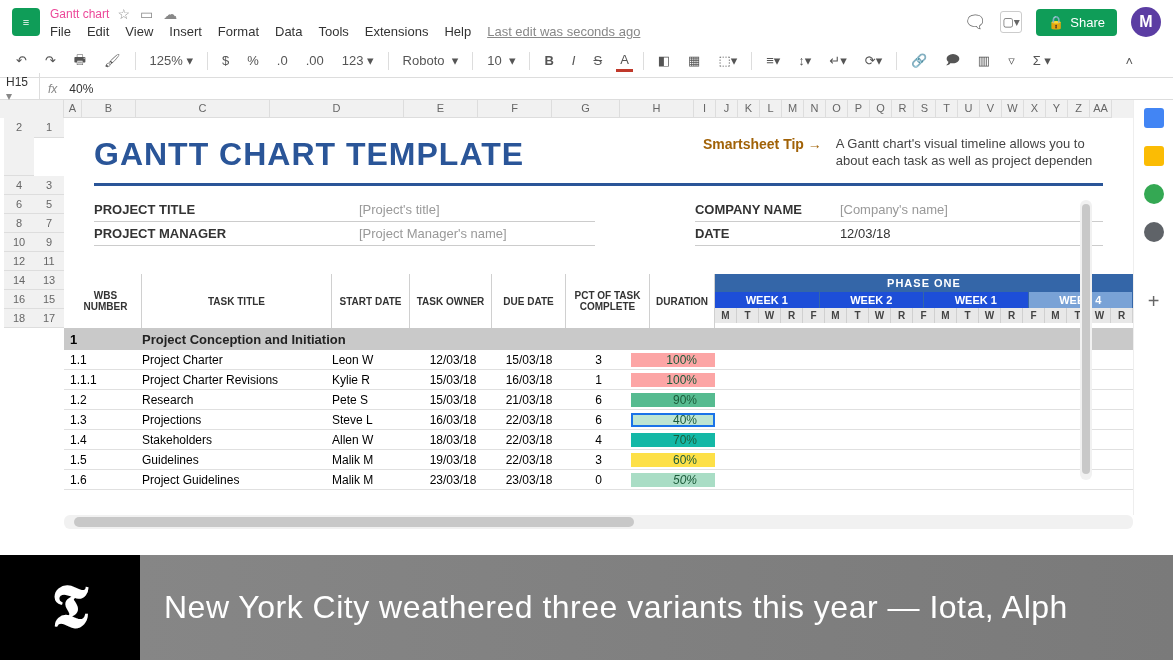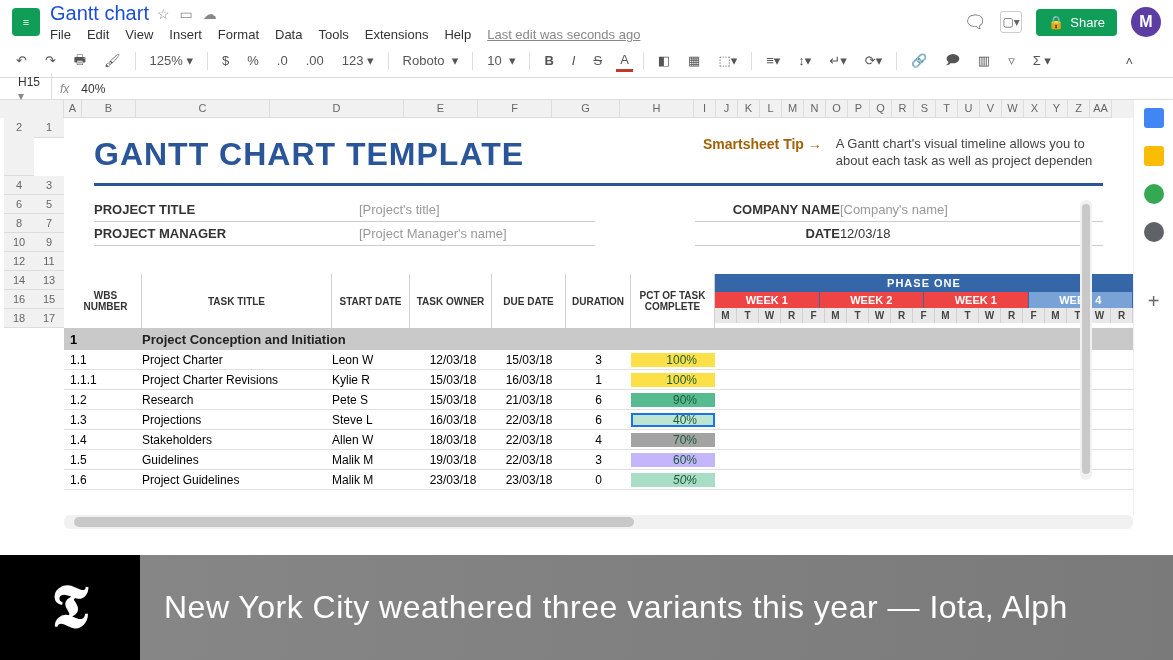--- a/index.html
+++ b/index.html
@@ -3,21 +3,21 @@
 <meta charset="utf-8">
 <style>
 * { margin:0; padding:0; box-sizing:border-box; font-family: Arial, sans-serif; }
 body { width:1173px; height:660px; overflow:hidden; background:#fff; position:relative; }
 
 
 .header { display:flex; align-items:center; padding:6px 12px; height:44px; }
 .logo { width:28px; height:28px; background:#0f9d58; border-radius:4px; display:flex; align-items:center; justify-content:center; color:#fff; font-size:11px; font-weight:bold; margin-right:10px; }
 .title-area { flex:1; }
 .title-row { display:flex; align-items:center; gap:8px; }
-.doc-title { font-size:20px; color:#1d4ed8; }
+.doc-title { font-size:12px; color:#ec4899; }
 .title-icons { display:flex; gap:10px; color:#888; font-size:14px; }
 .title-icons span { cursor:pointer; }
 .menu-row { display:flex; gap:16px; font-size:13px; color:#333; margin-top:2px; }
 .menu-row span { cursor:pointer; }
 .last-edit { color:#888; text-decoration:underline; }
 .header-right { display:flex; align-items:center; gap:14px; }
 .hr-icon { width:22px; height:22px; color:#666; cursor:pointer; display:flex; align-items:center; justify-content:center; font-size:18px; }
 .share-btn { background:#0f9d58; color:#fff; border-radius:4px; padding:6px 12px; font-size:13px; display:flex; align-items:center; gap:6px; cursor:pointer; }
 .avatar { width:30px; height:30px; border-radius:50%; background:#5b3da3; color:#fff; display:flex; align-items:center; justify-content:center; font-weight:bold; }
 
@@ -25,21 +25,21 @@
 .toolbar { display:flex; align-items:center; padding:4px 12px; height:34px; gap:10px; border-bottom:1px solid #ddd; color:#555; font-size:13px; }
 .tb-item { cursor:pointer; padding:2px 4px; display:flex; align-items:center; }
 .tb-sep { width:1px; height:18px; background:#ddd; }
 .tb-zoom { min-width:44px; }
 .tb-font { min-width:60px; }
 .tb-size { min-width:28px; }
 .tb-collapse { position:absolute; right:40px; top:54px; font-size:13px; color:#555; cursor:pointer; }
 
 
 .formula-row { display:flex; align-items:center; height:22px; border-bottom:1px solid #ddd; font-size:12px; }
-.name-box { width:52px; border-right:1px solid #ddd; padding:2px 18px; color:#333; }
+.name-box { width:40px; border-right:1px solid #ddd; padding:2px 6px; color:#333; }
 .fx { padding:0 8px; color:#888; font-style:italic; }
 .formula-val { padding-left:4px; color:#333; }
 
 
 .sheet-outer { display:flex; height:415px; }
 .sheet { flex:1; position:relative; overflow:hidden; }
 .col-headers { display:flex; height:18px; background:#f1f1f1; font-size:11px; color:#666; }
 .col-h { border:1px solid #ddd; border-top:none; border-left:none; text-align:center; line-height:16px; }
 .row-h-gutter { width:64px; border-right:1px solid #ddd; background:#f1f1f1; }
 .row-h { height:19px; border-bottom:1px solid #ddd; text-align:center; font-size:11px; color:#666; line-height:19px; background:#f1f1f1; width:30px; float:right; }
@@ -52,32 +52,32 @@
 
 .template-head { padding:18px 30px 6px 30px; display:flex; justify-content:space-between; align-items:flex-start; }
 .tpl-title { font-size:32px; font-weight:bold; color:#2a5598; letter-spacing:1px; }
 .tpl-tip-area { display:flex; align-items:flex-start; gap:14px; width:400px; }
 .tpl-tip { color:#a16207; font-size:14px; font-weight:bold; white-space:nowrap; }
 .tpl-desc { color:#444; font-size:13px; line-height:1.3; }
 .hr-blue { height:3px; background:#2a5598; margin:4px 30px 12px 30px; }
 
 .info-row { display:flex; padding:0 30px; gap:0; font-size:13px; }
 .info-block { display:flex; width:540px; border-bottom:1px solid #ccc; padding:4px 0; }
-.info-block2 { display:flex; width:440px; padding:4px 0; border-bottom:1px solid #ccc; margin-left:100px;text-align:right; }
+.info-block2 { display:flex; width:440px; padding:4px 0; border-bottom:1px solid #ccc; margin-left:100px; }
 .info-label { font-weight:bold; color:#333; width:265px; }
 .info-val { color:#999; }
 .info-val.filled { color:#333; }
 
 
 .tbl-area { margin-top:28px; }
 .th { font-size:10px; font-weight:bold; color:#333; text-align:center; padding:4px 2px; border-right:1px solid #d0d0d0; display:flex; align-items:center; justify-content:center; }
 .th.left { justify-content:flex-start; padding-left:8px; }
 .phase-band { background:#3466a8; color:#fff; height:18px; display:flex; align-items:center; justify-content:center; font-size:11px; font-weight:bold; letter-spacing:1px; }
 .weeks-row { display:flex; }
-.week-h { flex:1; background:#ef4444; color:#fff; font-size:11px; font-weight:bold; text-align:center; padding:2px 0; border-right:1px solid #3466a8; }
+.week-h { flex:1; background:#1d4ed8; color:#fff; font-size:11px; font-weight:bold; text-align:center; padding:2px 0; border-right:1px solid #3466a8; }
 .week-h.w4 { background:#79a2d6; }
 .days-row { display:flex; background:#e8e8e8; font-size:10px; color:#444; }
 .day-h { flex:1; text-align:center; border-right:1px solid #d0d0d0; padding:2px 0; font-weight:bold; }
 
 .phase-row { background:#c9c9c9; display:flex; height:22px; align-items:center; font-size:13px; }
 .phase-num { width:78px; padding-left:6px; font-weight:bold; }
 .phase-name { font-weight:bold; color:#222; }
 
 .task-row { display:flex; height:20px; border-bottom:1px solid #e0e0e0; font-size:12px; align-items:center; }
 .c-wbs { width:78px; padding-left:6px; }
@@ -86,24 +86,24 @@
 .c-start { width:78px; text-align:center; }
 .c-due { width:74px; text-align:center; }
 .c-dur { width:65px; text-align:center; }
 .c-pct { width:84px; text-align:right; padding-right:18px; color:#1b5b3a; font-size:12px; }
 .c-gantt { flex:1; position:relative; display:flex; }
 .gcell { flex:1; border-right:1px solid #eef2f7; height:100%; }
 .gcell.lit-dk { background:#4a7bc0; }
 .gcell.lit-lt { background:#a8c3e4; }
 .gcell.grid { background:#f4f7fb; }
 
-.pct-100 { background:#fde047; }
+.pct-100 { background:#fca5a5; }
 .pct-90 { background:#56bb90; }
-.pct-70 { background:#a3a3a3; }
-.pct-60 { background:#c4b5fd; }
+.pct-70 { background:#14b8a6; }
+.pct-60 { background:#fde047; }
 .pct-50 { background:#a9ddc5;font-style:italic; }
 .pct-40 { background:#bde5d2; }
 .sel { outline:2px solid #1a73e8; outline-offset:-2px; }
 
 .left-block { display:flex; flex-direction:column; }
 .right-block { flex:1; }
 
 .left-head { height:54px; display:flex; }
 
 
@@ -303,22 +303,22 @@
 
     <div class="tbl-area">
       <div style="display:flex;">
         <div class="left-block">
           <div class="left-head">
             <div class="th left" style="width:78px;height:54px">WBS NUMBER</div>
             <div class="th" style="width:190px;height:54px">TASK TITLE</div>
             <div class="th" style="width:78px;height:54px">START DATE</div>
             <div class="th" style="width:82px;height:54px">TASK OWNER</div>
             <div class="th" style="width:74px;height:54px">DUE DATE</div>
+            <div class="th" style="width:84px;height:54px;line-height:1.1">PCT OF TASK COMPLETE</div>
             <div class="th" style="width:65px;height:54px">DURATION</div>
-            <div class="th" style="width:84px;height:54px;line-height:1.1">PCT OF TASK COMPLETE</div>
           </div>
         </div>
         <div class="right-block">
           <div class="phase-band">
                 <span>PHASE ONE</span>
               </div>
           <div class="weeks-row">
             <div class="week-h">WEEK 1</div>
             <div class="week-h">WEEK 2</div>
             <div class="week-h">WEEK 1</div>

